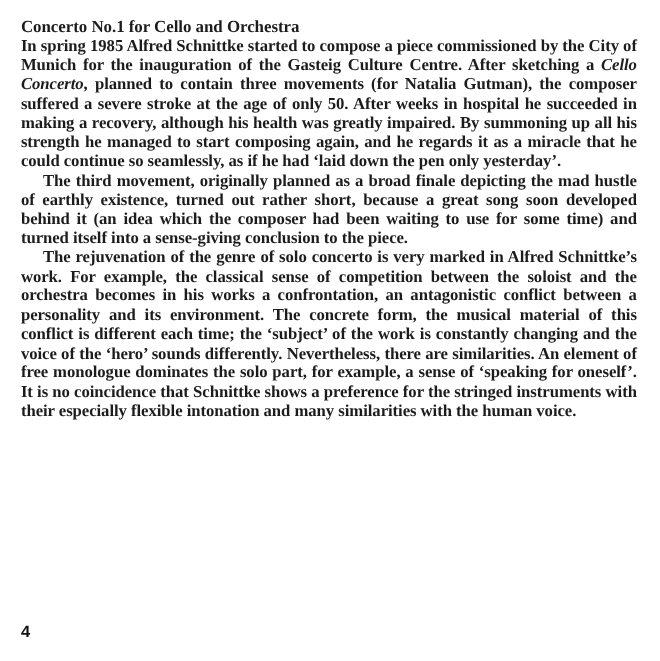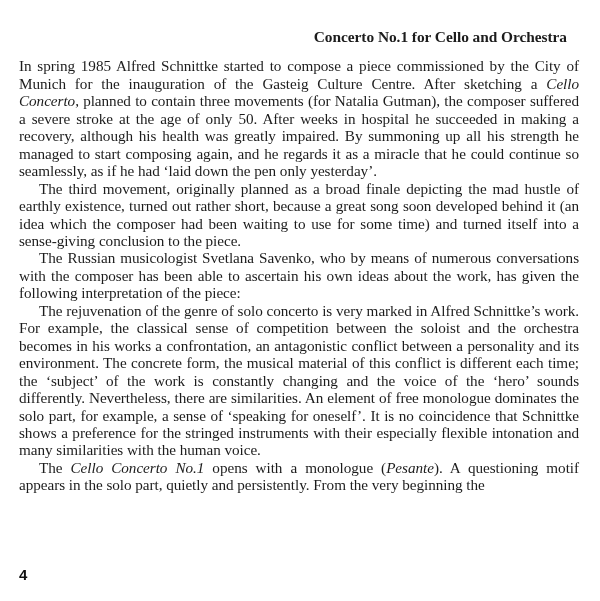--- a/index.html
+++ b/index.html
@@ -3,36 +3,34 @@
 <meta charset="utf-8">
 <style>
   html, body { margin: 0; padding: 0; background: #ffffff; }
   body { width: 600px; height: 601px; position: relative; overflow: hidden; }
   .page {
     position: absolute; left: 19px; top: 16px; width: 560px;
     font-family: "Liberation Serif", "DejaVu Serif", serif;
     font-size: 15.2px; line-height: 17.45px; color: #1c1c1c;
     text-align: justify; letter-spacing: -0.05px;
   }
-  .title { font-weight: bold; font-size: 15.4px; margin: 12px; text-align: right; }
-  p { margin: 0; text-indent: 0; }
+  .title { font-weight: bold; font-size: 15.4px; margin: 0; text-align: left; }
+  p { margin: 0; text-indent: 0; font-weight: bold; }
   p.indent { text-indent: 20px; }
   em { font-style: italic; }
   .pagenum {
     position: absolute; left: 19px; top: 566px;
     font-family: "Liberation Sans", "DejaVu Sans", sans-serif;
     font-weight: bold; font-size: 15px; color: #111;
   }
 </style>
 </head>
 <body>
 
 <div class="page">
   <div class="title">Concerto No.1 for Cello and Orchestra</div>
   <div id="body-text">
       <p><span>In spring 1985 Alfred Schnittke started to compose a piece commissioned by the City of Munich for the inauguration of the Gasteig Culture Centre. After sketching a </span><em>Cello Concerto</em><span>, planned to contain three movements (for Natalia Gutman), the composer suffered a severe stroke at the age of only 50. After weeks in hospital he succeeded in making a recovery, although his health was greatly impaired. By summoning up all his strength he managed to start composing again, and he regards it as a miracle that he could continue so seamlessly, as if he had ‘laid down the pen only yesterday’.</span></p>
       <p class="indent"><span>The third movement, originally planned as a broad finale depicting the mad hustle of earthly existence, turned out rather short, because a great song soon developed behind it (an idea which the composer had been waiting to use for some time) and turned itself into a sense-giving conclusion to the piece.</span></p>
-      <p class="indent"><span>The Russian musicologist Svetlana Savenko, who by means of numerous conversations with the composer has been able to ascertain his own ideas about the work, has given the following interpretation of the piece:</span></p>
       <p class="indent"><span>The rejuvenation of the genre of solo concerto is very marked in Alfred Schnittke’s work. For example, the classical sense of competition between the soloist and the orchestra becomes in his works a confrontation, an antagonistic conflict between a personality and its environment. The concrete form, the musical material of this conflict is different each time; the ‘subject’ of the work is constantly changing and the voice of the ‘hero’ sounds differently. Nevertheless, there are similarities. An element of free monologue dominates the solo part, for example, a sense of ‘speaking for oneself’. It is no coincidence that Schnittke shows a preference for the stringed instruments with their especially flexible intonation and many similarities with the human voice.</span></p>
-      <p class="indent"><span>The </span><em>Cello Concerto No.1</em><span> opens with a monologue (</span><em>Pesante</em><span>). A questioning motif appears in the solo part, quietly and persistently. From the very beginning the</span></p>
     </div>
 </div>
 <div class="pagenum">4</div>
 
 </body></html>

